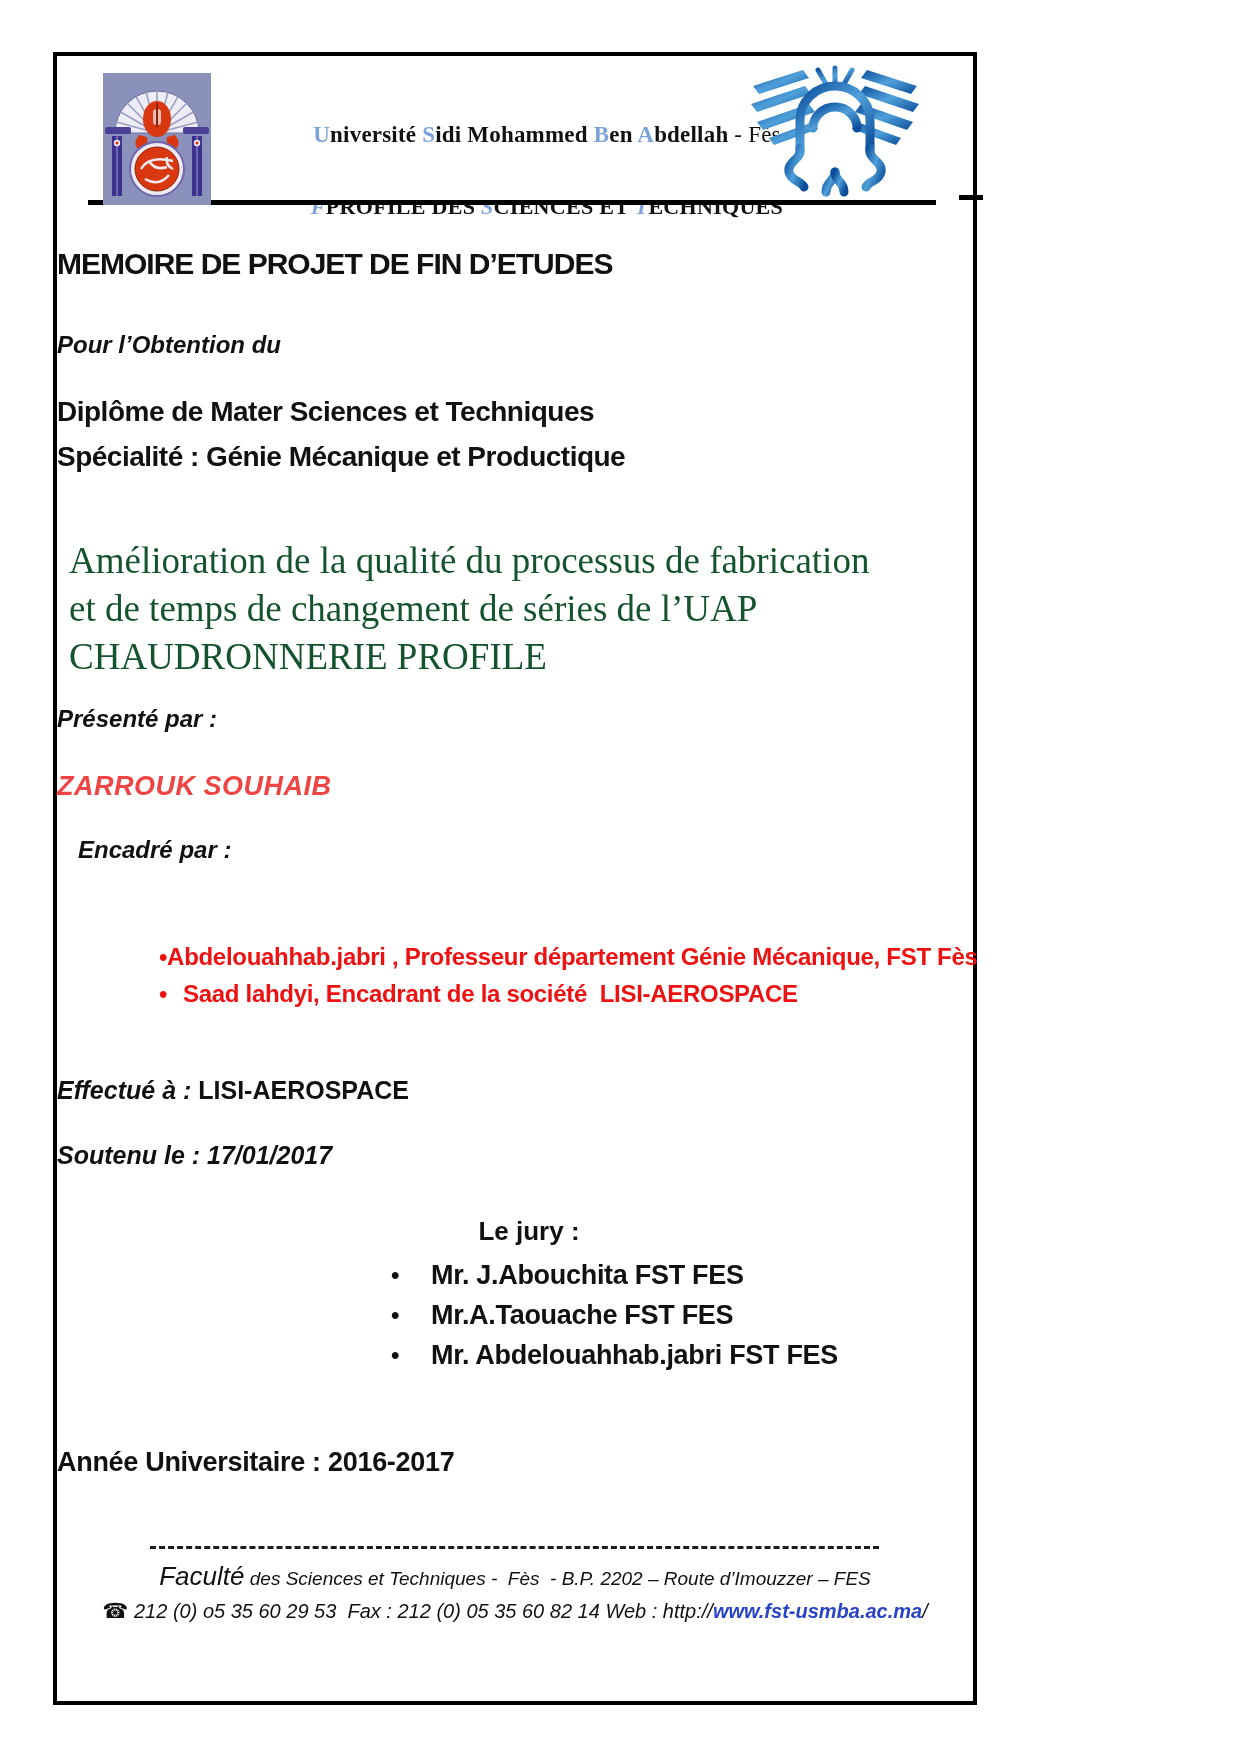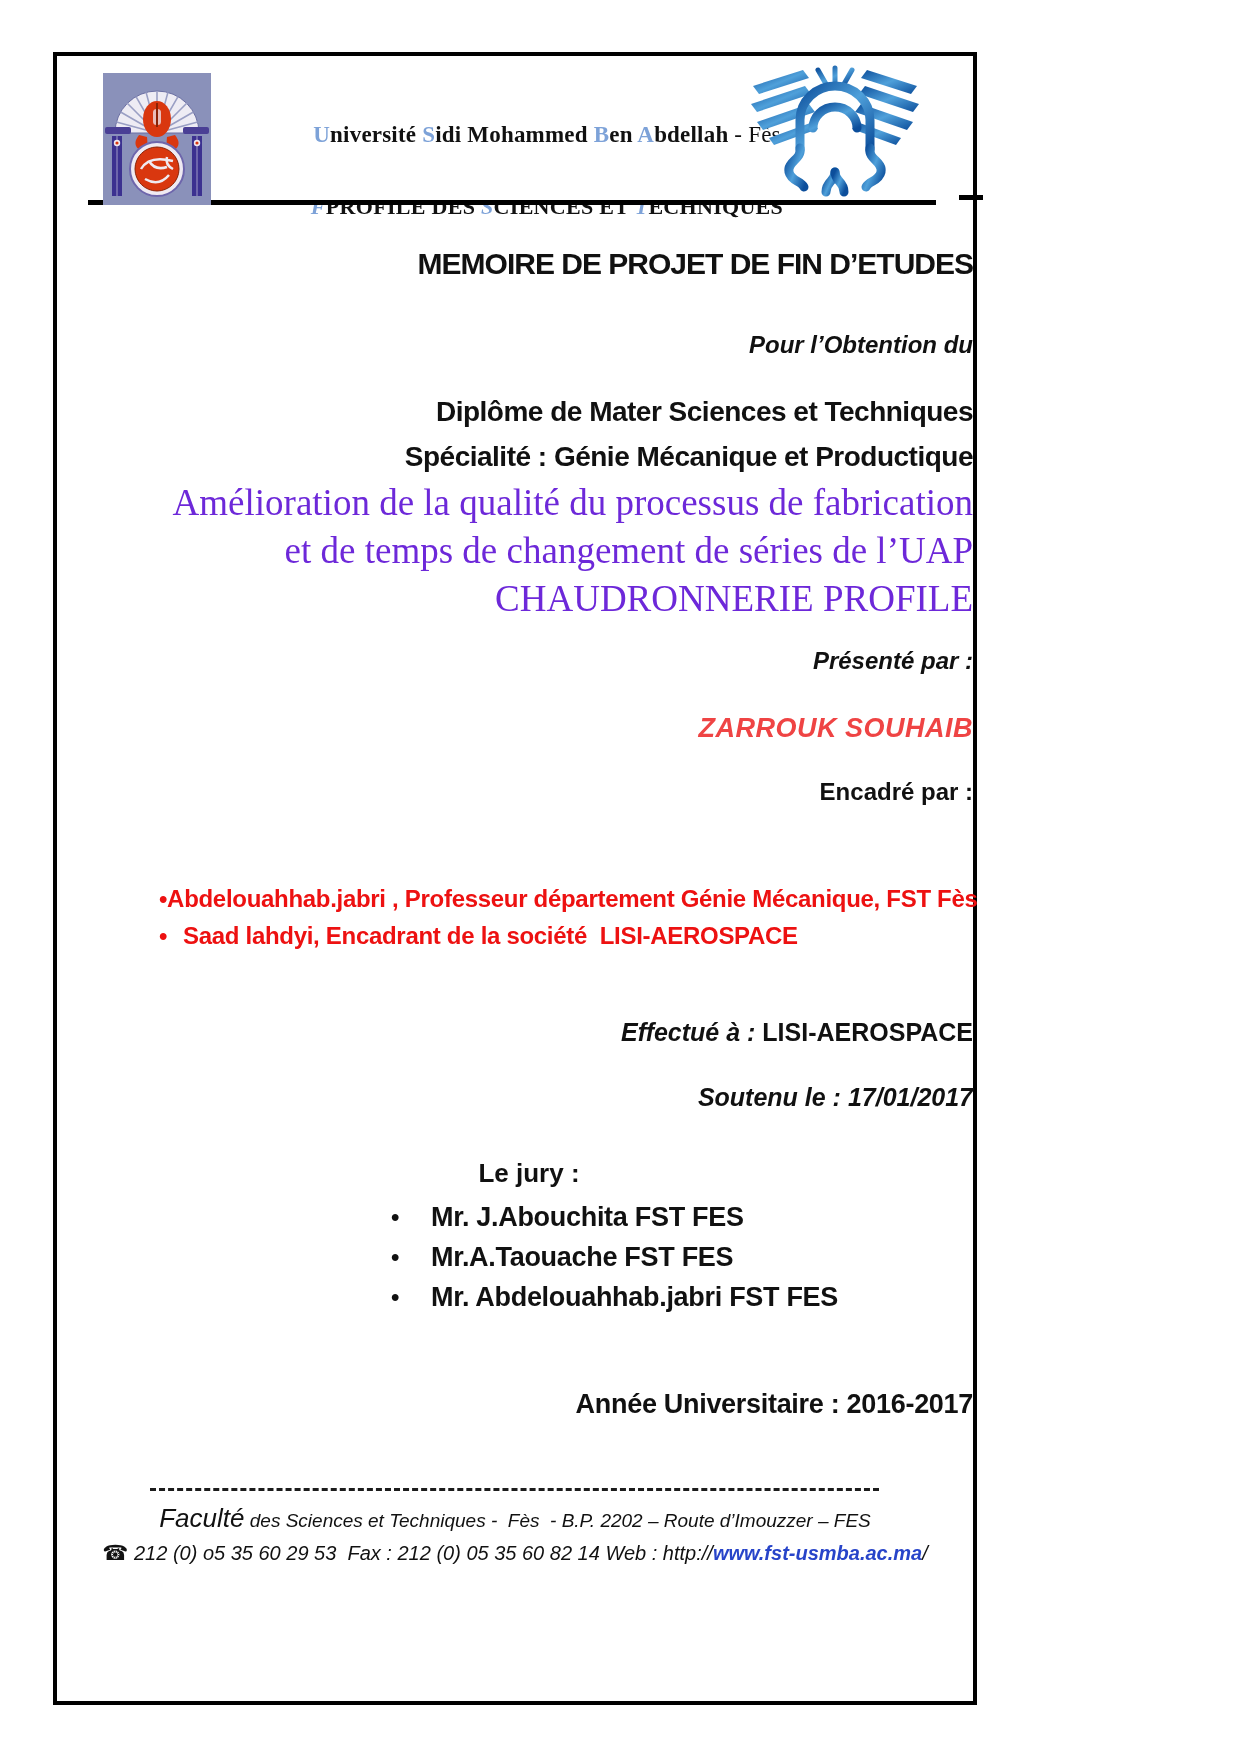--- a/index.html
+++ b/index.html
@@ -15,30 +15,30 @@
                font-family:"Liberation Serif",serif;font-weight:bold;white-space:pre;}
   .hl1{font-size:23px;letter-spacing:.2px;}
   .hl2{font-size:22px;margin-top:10px;letter-spacing:.3px;}
   .init{color:#7DA2D8;}
   .init-it{color:#7DA2D8;font-style:italic;}
   .thin{font-weight:normal;}
   .header-rule{position:relative;z-index:1;margin:0 37px 0 31px;border:0;
                border-top:5px solid #000;height:0;}
   .rule-dash{position:absolute;top:139px;right:-10px;width:24px;height:5px;background:#000;z-index:3;}
   
-  .center{text-align:right;}
+  .center{text-align:left;}
   .memoire{margin-top:42px;font-size:30px;font-weight:bold;letter-spacing:-1px;}
   .pour{margin-top:50px;font-size:24px;font-weight:bold;font-style:italic;}
   .diplome{margin-top:30px;font-size:28px;font-weight:bold;letter-spacing:-.5px;line-height:45px;}
-  .subject{font-family:"Liberation Serif",serif;font-size:37px;
-           color:#6d28d9;line-height:48px;}
+  .subject{margin-top:58px;font-family:"Liberation Serif",serif;font-size:37px;
+           color:#14532d;line-height:48px;padding-left:12px;}
   .presente{margin-top:24px;font-size:24px;font-weight:bold;font-style:italic;}
   .author{margin-top:38px;font-size:27px;font-weight:bold;font-style:italic;
           color:#ef4444;letter-spacing:.5px;}
-  .encadre{margin-top:34px;font-size:24px;font-weight:bold;}
+  .encadre{margin-top:34px;font-size:24px;font-weight:bold;font-style:italic;margin-left:21px;}
   ul{list-style:none;margin:0;padding:0;}
   .sup-list{margin:74px 0 0 88px;text-align:left;}
   .sup-list li{display:flex;font-size:24px;font-weight:bold;color:#ED1111;
                line-height:37px;letter-spacing:-.3px;white-space:pre;}
   .sup-list .bullet{width:38px;text-align:left;padding-left:14px;box-sizing:border-box;}
   .effectue{margin-top:64px;font-size:25px;font-weight:bold;white-space:pre;}
   .effectue .lbl{font-style:italic;}
   .soutenu{margin-top:36px;font-size:25px;font-weight:bold;font-style:italic;}
   .jury-label{margin:46px 0 0 28px;text-align:center;font-size:26px;font-weight:bold;}
   .jury-list{margin:8px 0 0 330px;text-align:left;}

